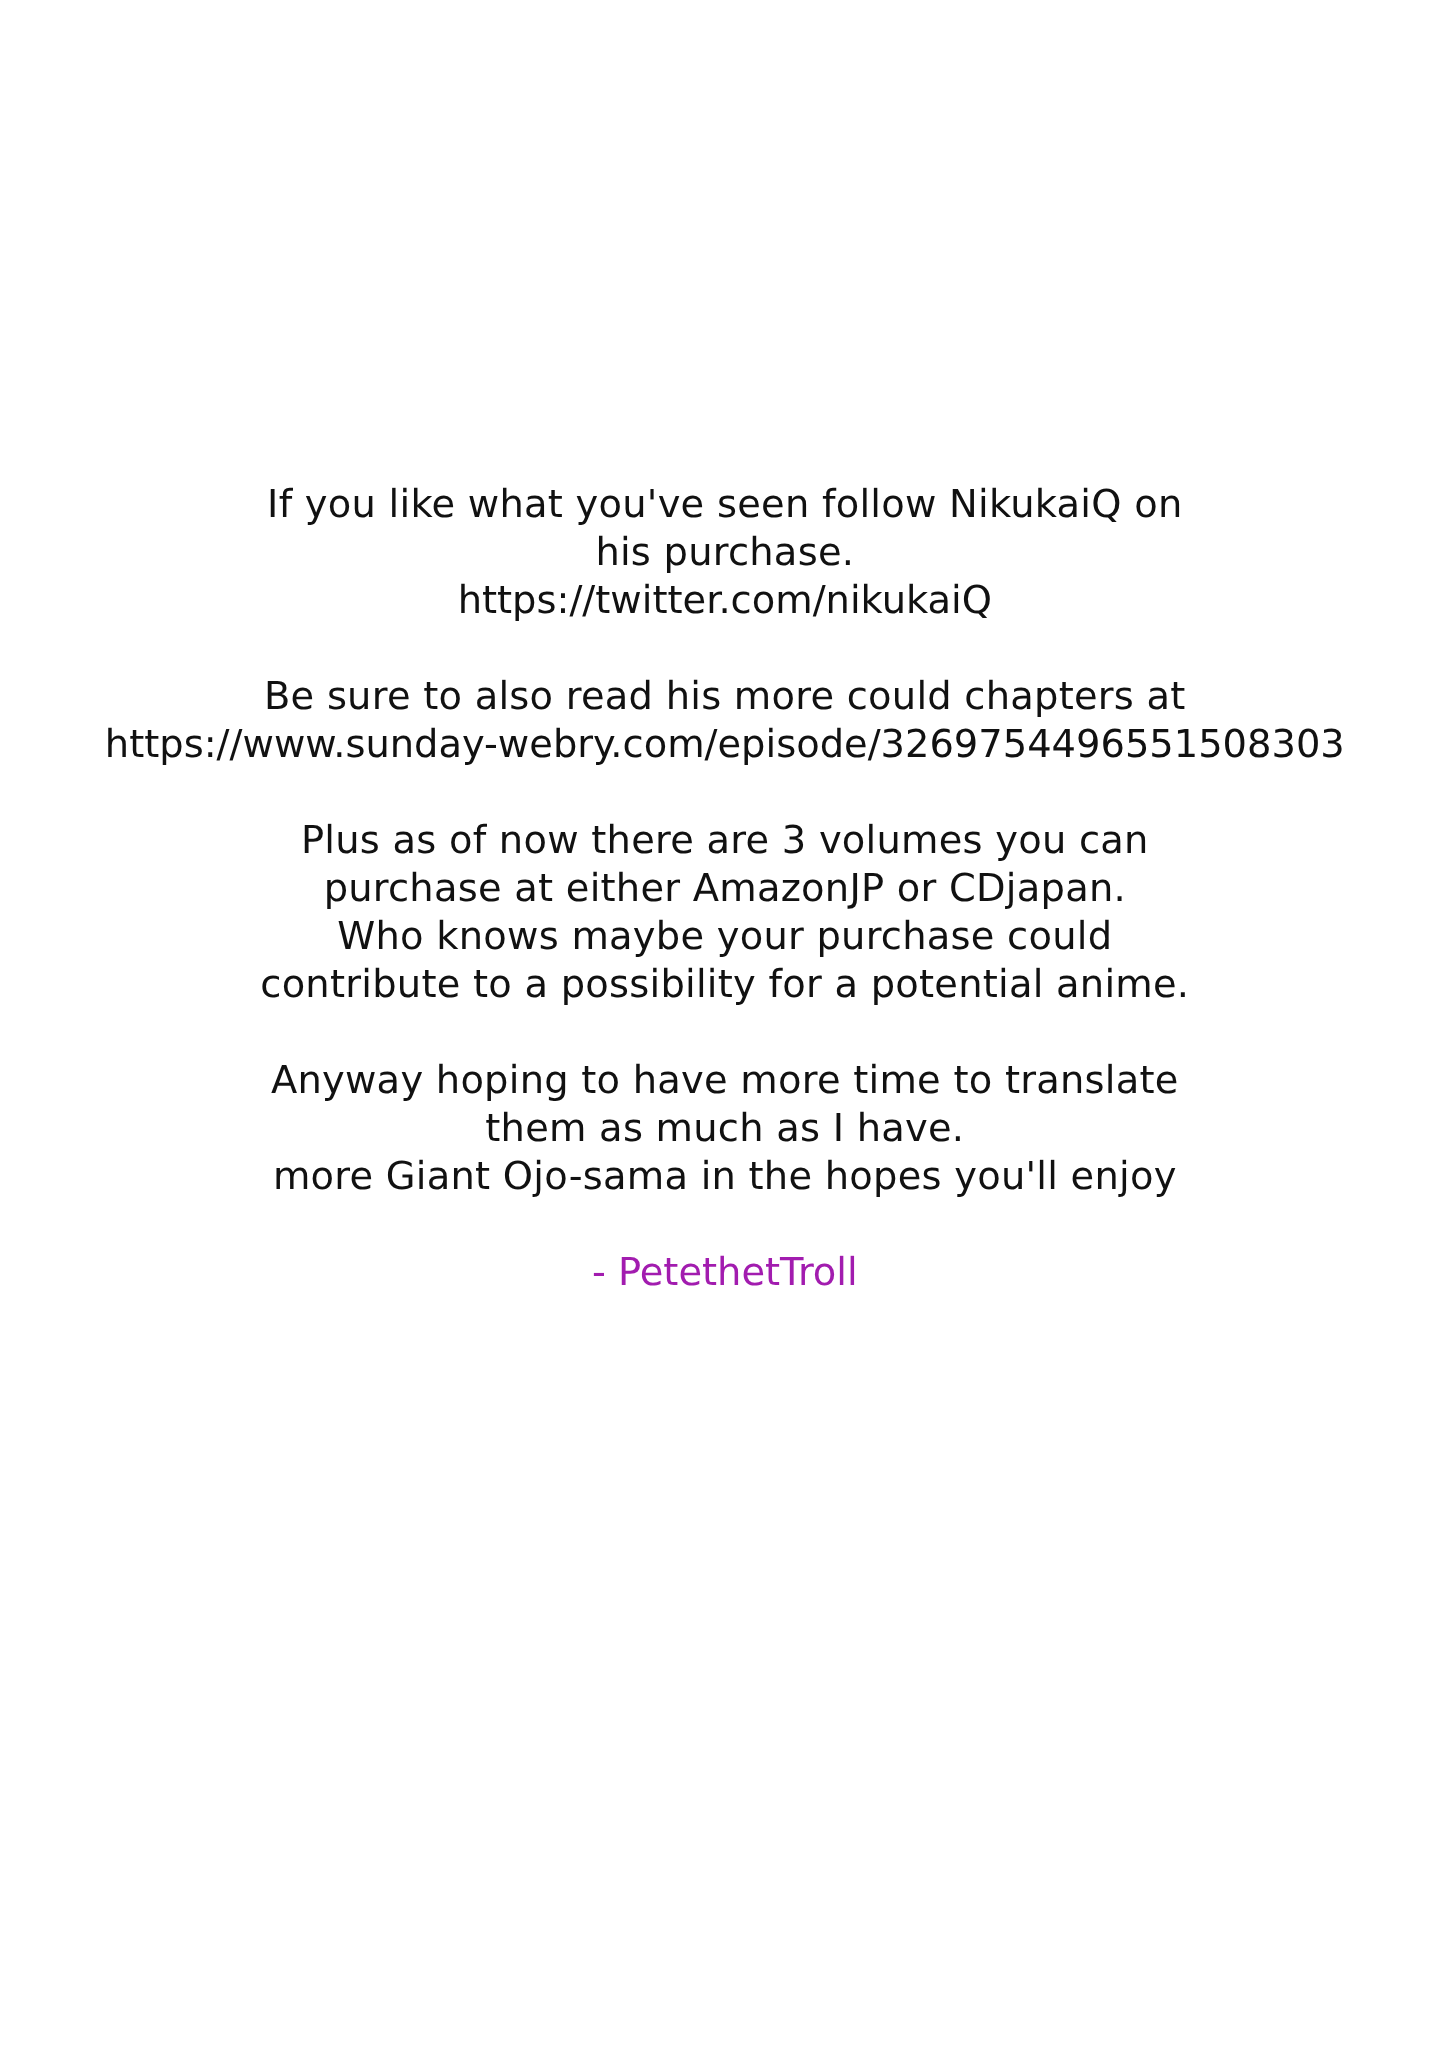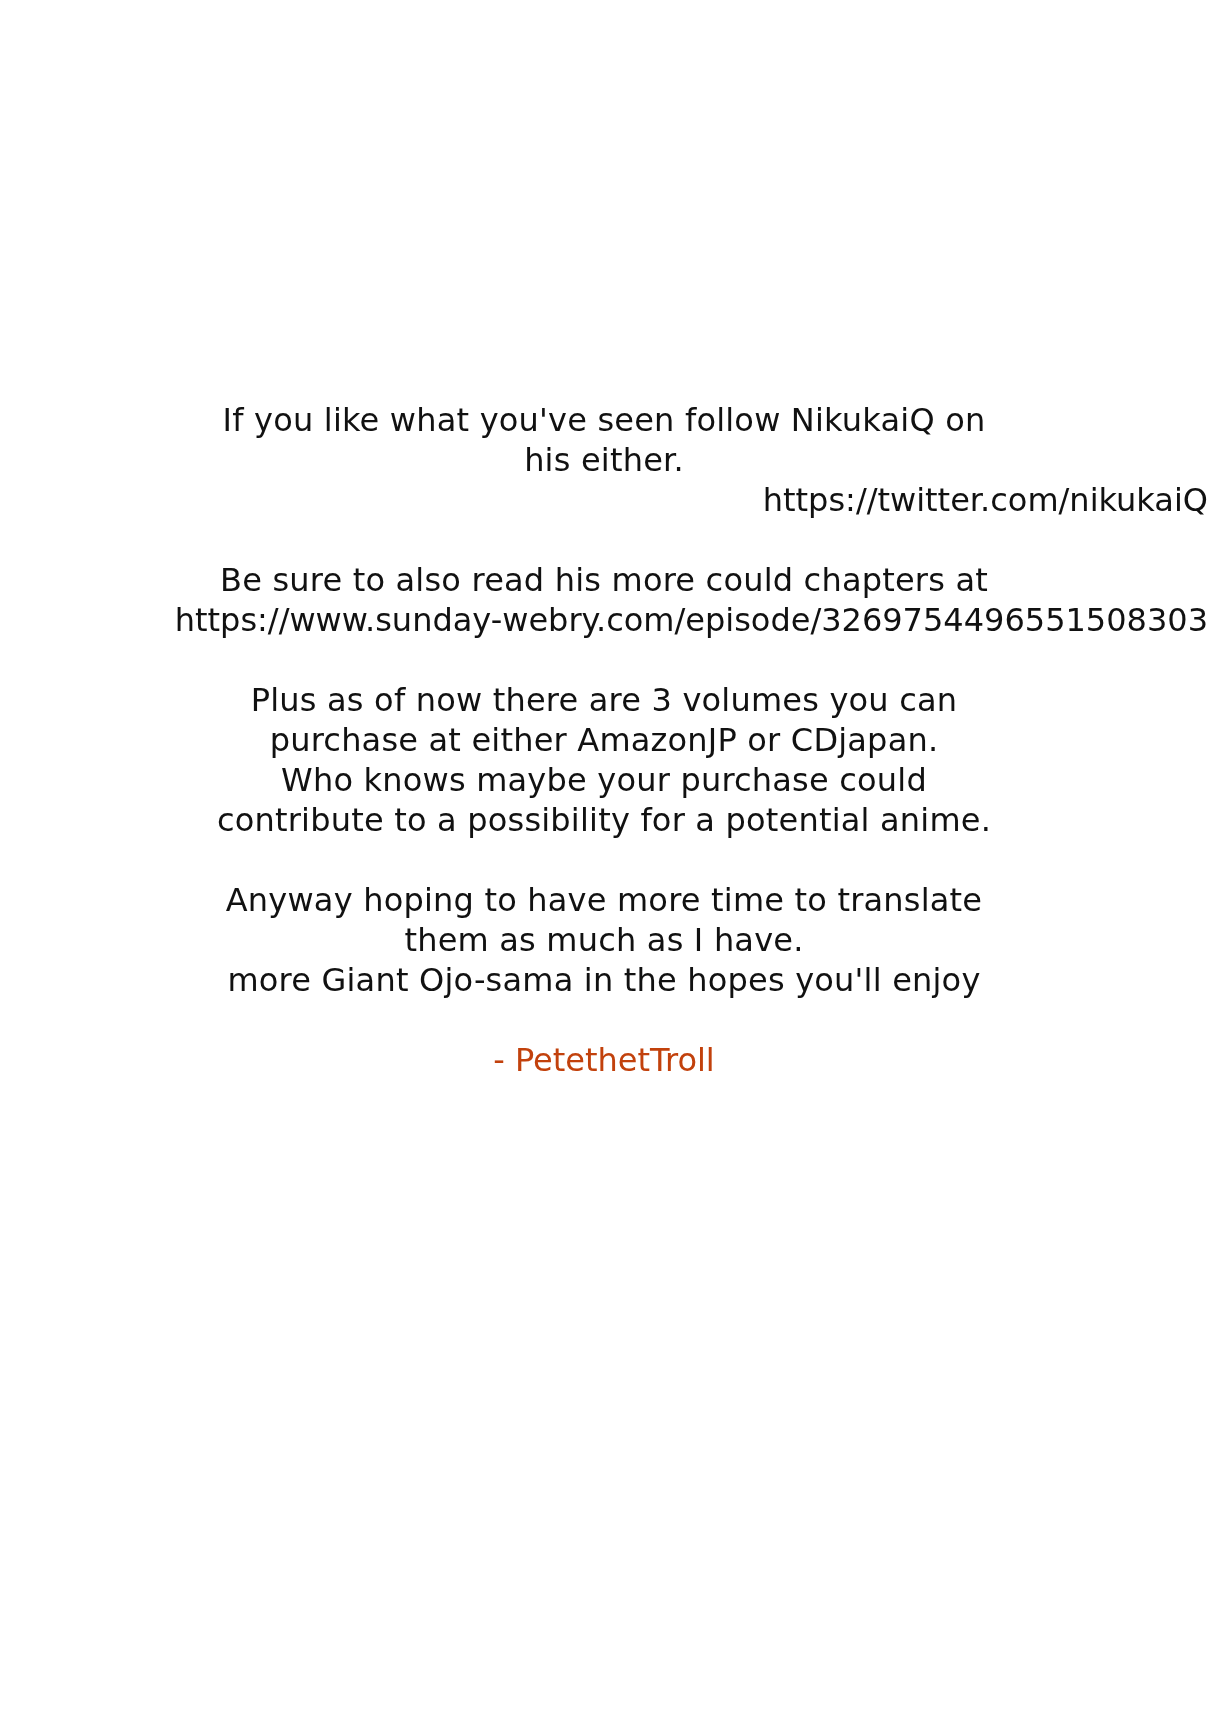--- a/index.html
+++ b/index.html
@@ -43,43 +43,42 @@
   .line {
     font-size: 32px;
     line-height: 40px;
     letter-spacing: 0.2px;
     color: #111111;
     white-space: nowrap;
   }
 
   .line.url {
     letter-spacing: 0px;
-    text-align: right;
   }
 
   .line.small {
     font-size: 32px;
   }
 
   .sig {
     font-size: 32px;
     line-height: 40px;
-    color: #c2410c;
+    color: #a21caf;
   }
 </style>
 </head>
 <body>
 
 <div class="page">
 
   <div class="afterword">
 
     <div class="block">
       <div class="line">If you like what you've seen follow NikukaiQ on</div>
-      <div class="line">his either.</div>
+      <div class="line">his purchase.</div>
       <div class="line url">https://twitter.com/nikukaiQ</div>
     </div>
 
     <div class="block">
       <div class="line">Be sure to also read his more could chapters at</div>
       <div class="line url small">https://www.sunday-webry.com/episode/3269754496551508303</div>
     </div>
 
     <div class="block">
       <div class="line">Plus as of now there are 3 volumes you can</div>

